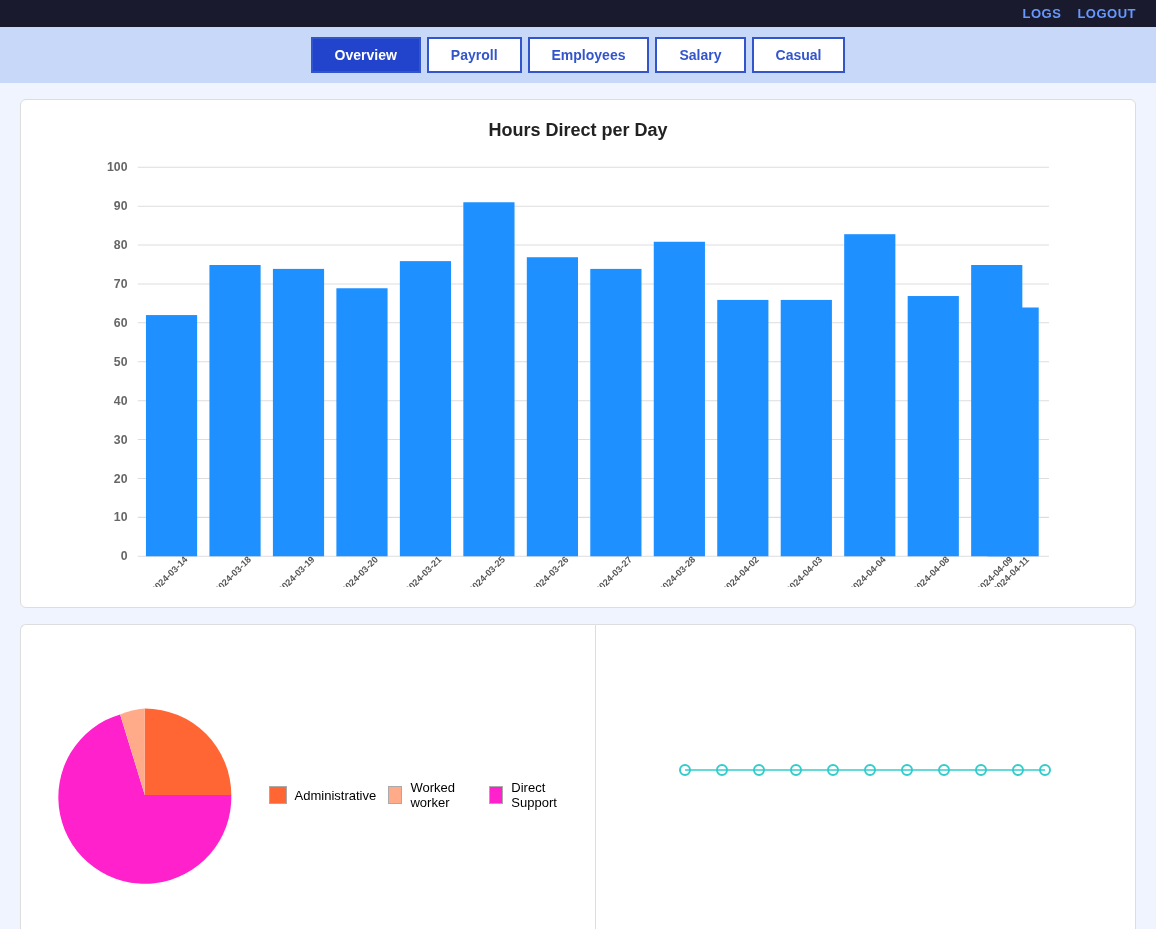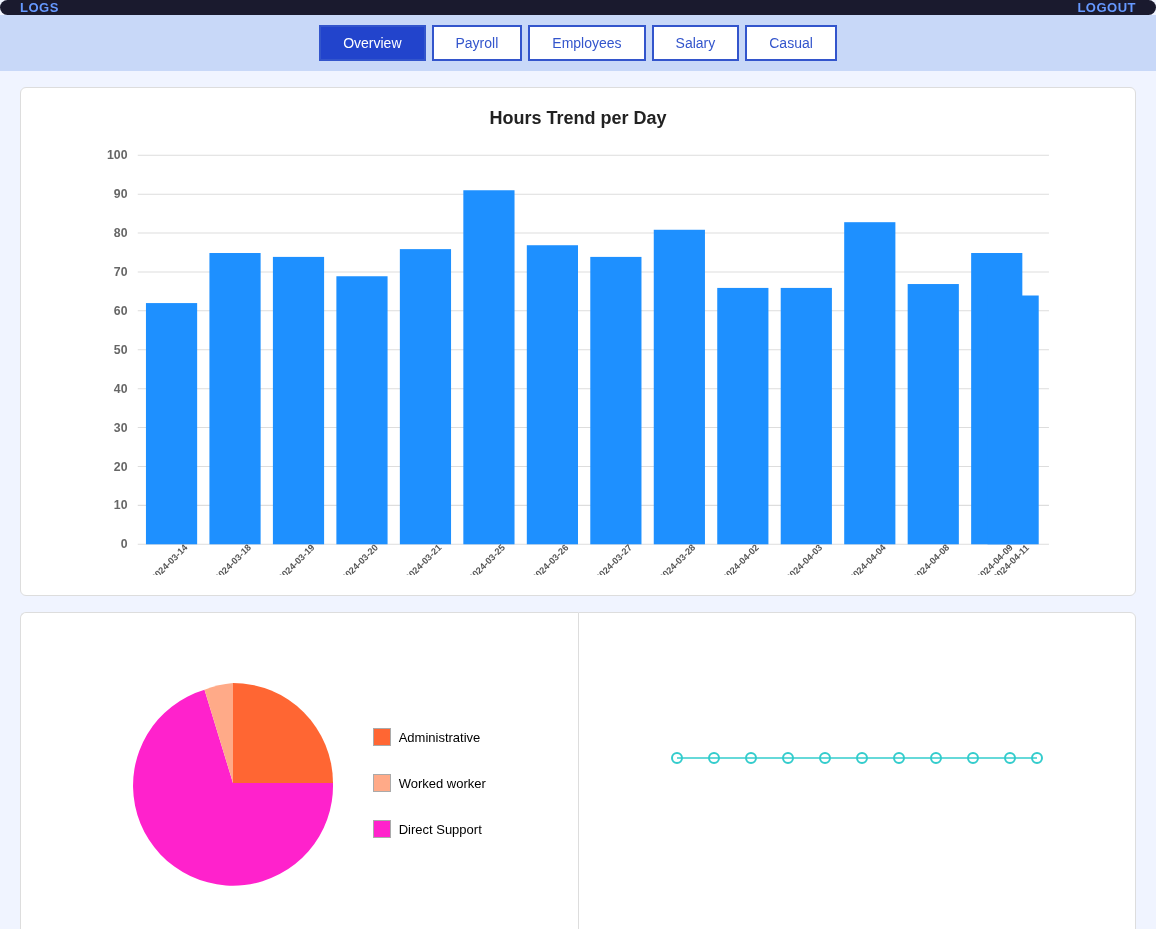--- a/index.html
+++ b/index.html
@@ -2,24 +2,23 @@
 <html><head>
   <meta charset="utf-8">
   <style>
     * { box-sizing: border-box; margin: 0; padding: 0; }
     body { font-family: Arial, sans-serif; background: #f0f4ff; }
 
     
     .top-nav {
       background: #1a1a2e;
       display: flex;
-      justify-content: space-between;
-      padding: 0 20px;
+      justify-content: flex-end;
+      padding: 6px 20px;
       gap: 16px;
-      border-radius: 12px;
     }
     .top-nav a {
       color: #6699ff;
       text-decoration: none;
       font-size: 13px;
       font-weight: bold;
       letter-spacing: 0.5px;
     }
 
     
@@ -31,21 +30,21 @@
       gap: 6px;
     }
     .tab-bar button {
       padding: 8px 22px;
       border: 2px solid #3355cc;
       border-radius: 0;
       background: white;
       color: #3355cc;
       font-size: 14px;
       cursor: pointer;
-      font-weight: 400;
+      font-weight: 700;
     }
     .tab-bar button.active {
       background: #2244cc;
       color: white;
     }
     .tab-bar .run-payroll {
       display: flex;
       align-items: center;
       gap: 4px;
     }
@@ -133,21 +132,21 @@
   <button class="active">Overview</button>
   <button>Payroll</button>
   <button>Employees</button>
   <button>Salary</button>
   <button>Casual</button>
 </div>
 
 <div class="main-content">
 
   <div class="chart-card">
-    <div class="chart-title">Hours Trend per Day</div>
+    <div class="chart-title">Hours Direct per Day</div>
     <div class="bar-chart-container">
       <svg class="bar-chart-svg" viewBox="0 0 960 420">
 
         <line x1="50" y1="10" x2="940" y2="10" stroke="#ddd" stroke-width="1"></line>
         <line x1="50" y1="48" x2="940" y2="48" stroke="#ddd" stroke-width="1"></line>
         <line x1="50" y1="86" x2="940" y2="86" stroke="#ddd" stroke-width="1"></line>
         <line x1="50" y1="124" x2="940" y2="124" stroke="#ddd" stroke-width="1"></line>
         <line x1="50" y1="162" x2="940" y2="162" stroke="#ddd" stroke-width="1"></line>
         <line x1="50" y1="200" x2="940" y2="200" stroke="#ddd" stroke-width="1"></line>
         <line x1="50" y1="238" x2="940" y2="238" stroke="#ddd" stroke-width="1"></line>
@@ -223,21 +222,21 @@
 
         <svg width="240" height="240" viewBox="0 0 240 240">
 
           <path d="M120,120 L220,120 A100,100 0 1,1 91.5,26.8 Z" fill="#ff22cc"></path>
 
           <path d="M120,120 L120,20 A100,100 0 0,1 220,120 Z" fill="#ff6633"></path>
 
           <path d="M120,120 L91.5,26.8 A100,100 0 0,1 120,20 Z" fill="#ffaa88"></path>
         </svg>
 
-        <div style="display:flex;flex-direction:column;gap:28px;margin-left:20px;">
+        <div style="display:flex;flex-direction:row;gap:12px;margin-left:20px;">
           <div class="legend-item">
             <div class="legend-color" style="background:#ff6633;"></div>
             <span>Administrative</span>
           </div>
           <div class="legend-item">
             <div class="legend-color" style="background:#ffaa88;"></div>
             <span>Worked worker</span>
           </div>
           <div class="legend-item">
             <div class="legend-color" style="background:#ff22cc;"></div>

